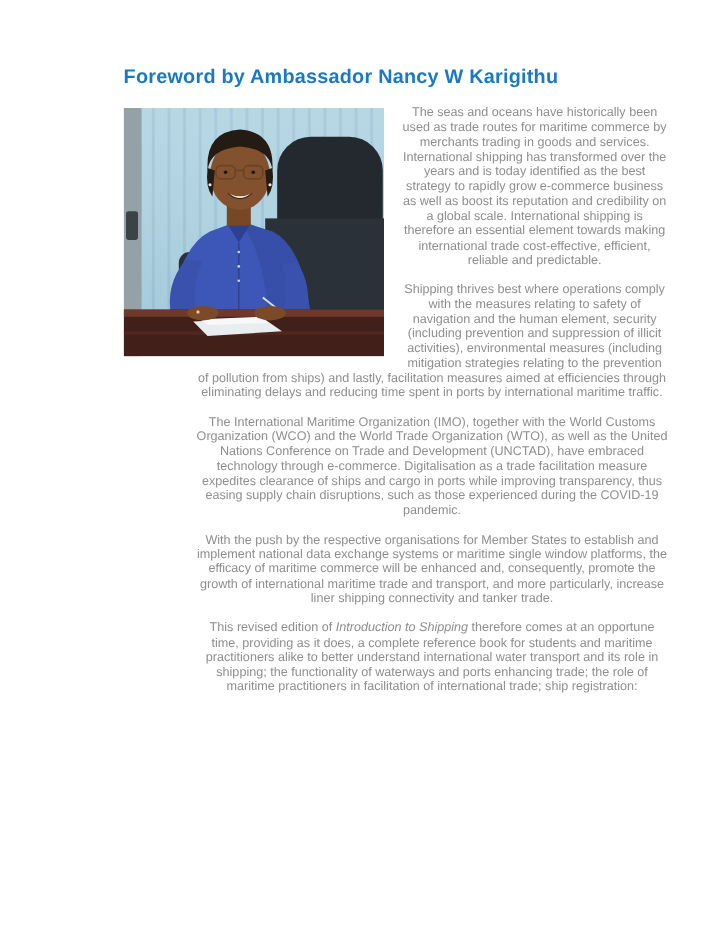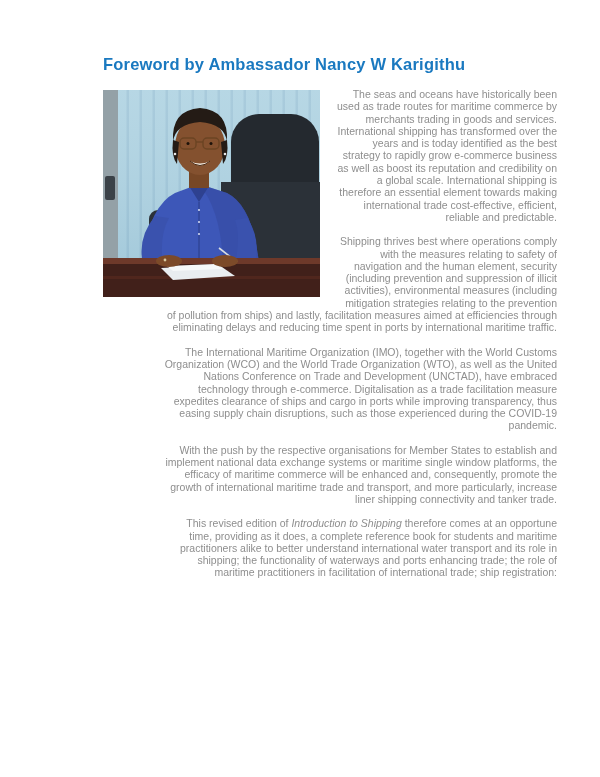--- a/index.html
+++ b/index.html
@@ -9,21 +9,21 @@
     position:relative; width:600px; height:580px; background:#ffffff; overflow:hidden;
   }
   .title {
     position:absolute; left:103px; top:55px;
     font-size:16.5px; font-weight:bold; color:#1a79c0; letter-spacing:0.2px;
     white-space:nowrap;
   }
   .content {
     position:absolute; left:163px; top:88px; width:394px;
     font-size:10.5px; line-height:12.3px; color:#8e8e8e;
-    text-align:right;
+    text-align:center;
   }
   .photo-wrap {
     float:left; width:217px; height:207px;
     margin:2px 14px 5px -60px;
     overflow:hidden;
   }
   .photo-wrap svg { display:block; width:217px; height:207px; }
   .content p { margin-bottom:12px; }
   .content .italic { font-style:italic; }
   .signature { color:#5e5e5e; font-weight:bold; margin-top:14px; }

